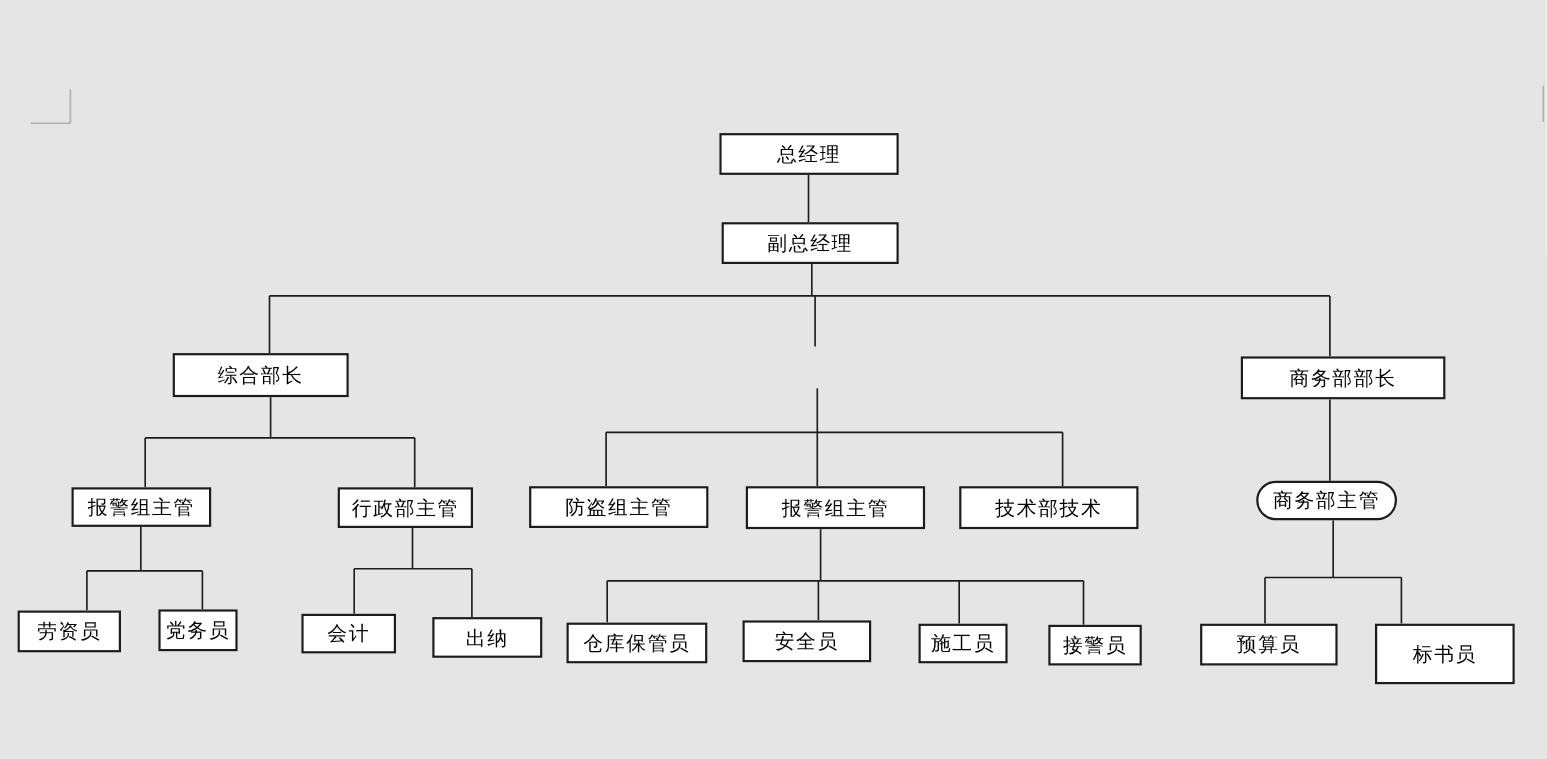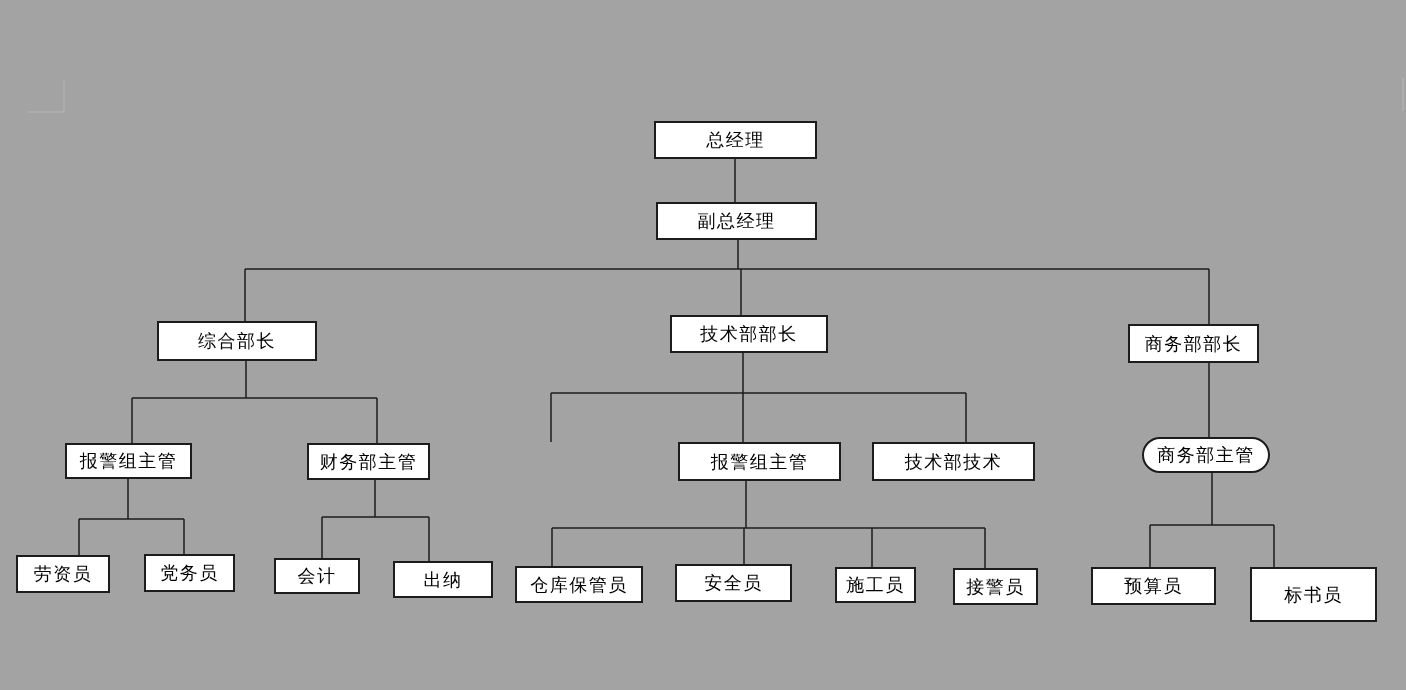--- a/index.html
+++ b/index.html
@@ -4,21 +4,21 @@
 <style>
   html, body {
     margin: 0;
     padding: 0;
     background: #ffffff;
   }
   #canvas {
     position: relative;
     width: 1406px;
     height: 690px;
-    background: #a3a3a3;
+    background: #e5e5e5;
     font-family: "DejaVu Sans", sans-serif;
     overflow: hidden;
   }
   #edge-layer {
     position: absolute;
     left: 0; top: 0;
     width: 1406px;
     height: 690px;
   }
   #node-layer {
@@ -87,45 +87,45 @@
   <div id="node-layer">
       <div class="org-node" style="left: 654px; top: 121px; width: 163px; height: 38px;">
         <span>总经理</span>
       </div>
       <div class="org-node" style="left: 656px; top: 202px; width: 161px; height: 38px;">
         <span>副总经理</span>
       </div>
       <div class="org-node" style="left: 157px; top: 321px; width: 160px; height: 40px;">
         <span>综合部长</span>
       </div>
-      <div class="org-node" style="left: 670px; top: 315px; width: 158px; height: 38px;">
-        <span>技术部部长</span>
-      </div>
-      <div class="org-node" style="left: 1128px; top: 324px; width: 131px; height: 39px;">
+      <div class="org-node" style="left: 1128px; top: 324px; width: 186px; height: 39px;">
         <span>商务部部长</span>
       </div>
       <div class="org-node" style="left: 65px; top: 443px; width: 127px; height: 36px;">
         <span>报警组主管</span>
       </div>
       <div class="org-node" style="left: 307px; top: 443px; width: 123px; height: 37px;">
-        <span>财务部主管</span>
+        <span>行政部主管</span>
+      </div>
+      <div class="org-node" style="left: 481px; top: 442px; width: 163px; height: 38px;">
+        <span>防盗组主管</span>
       </div>
       <div class="org-node" style="left: 678px; top: 442px; width: 163px; height: 39px;">
         <span>报警组主管</span>
       </div>
       <div class="org-node" style="left: 872px; top: 442px; width: 163px; height: 39px;">
         <span>技术部技术</span>
       </div>
       <div class="org-node" style="left: 1142px; top: 437px; width: 128px; height: 36px; border-radius: 18px;">
         <span>商务部主管</span>
       </div>
       <div class="org-node" style="left: 16px; top: 555px; width: 94px; height: 38px;">
         <span>劳资员</span>
       </div>
-      <div class="org-node" style="left: 144px; top: 554px; width: 91px; height: 38px;">
+      <div class="org-node" style="left: 144px; top: 554px; width: 72px; height: 38px;">
         <span>党务员</span>
       </div>
       <div class="org-node" style="left: 274px; top: 558px; width: 86px; height: 36px;">
         <span>会计</span>
       </div>
       <div class="org-node" style="left: 393px; top: 561px; width: 100px; height: 37px;">
         <span>出纳</span>
       </div>
       <div class="org-node" style="left: 515px; top: 566px; width: 128px; height: 37px;">
         <span>仓库保管员</span>

